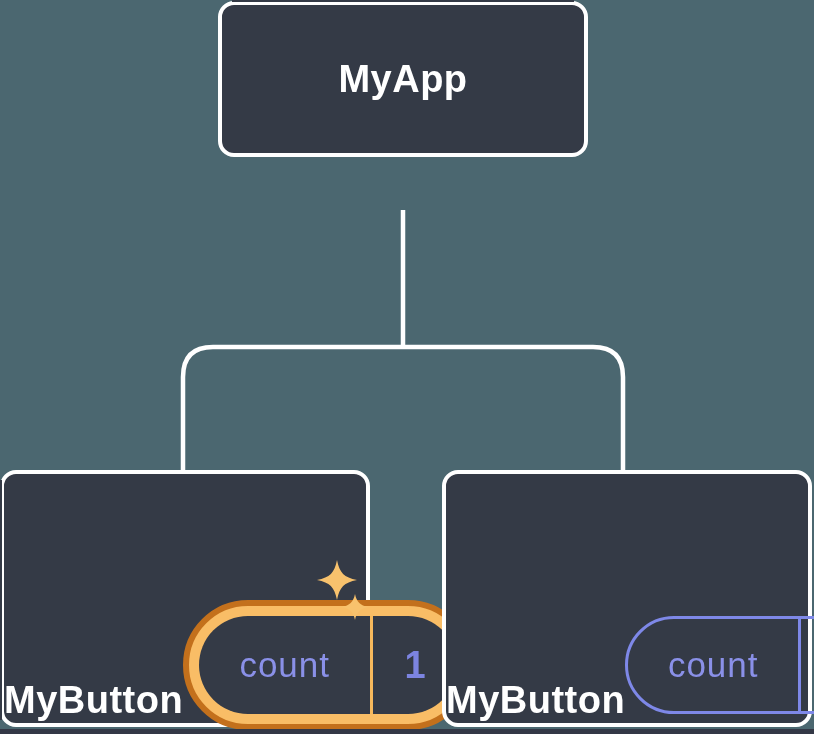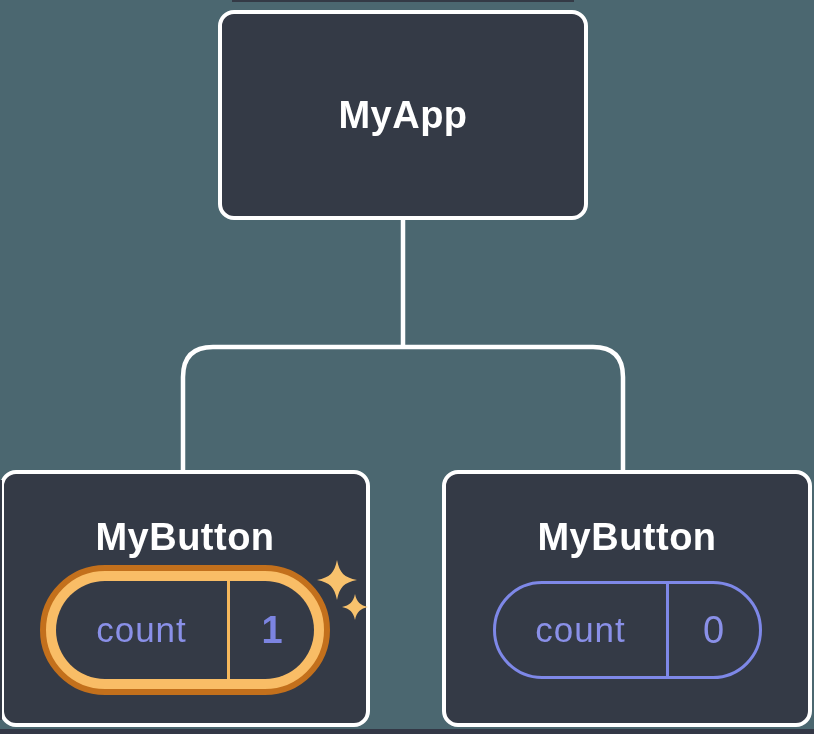--- a/index.html
+++ b/index.html
@@ -23,29 +23,29 @@
     stroke: #FFFFFF; stroke-width: 4.5; fill: none; stroke-linecap: butt;
   }
   .node {
     position: absolute;
     box-sizing: border-box;
     background: #343A46;
     border: 4px solid #FFFFFF;
     border-radius: 16px;
   }
   .node-root {
-    left: 218px; top: 10px; width: 370px; height: 210px;
+    left: 218px; top: 1px; width: 370px; height: 156px;
     display: flex; align-items: center; justify-content: center;
   }
   .node-label {
     color: #FFFFFF; font-size: 38px; font-weight: 700; letter-spacing: 0.5px;
   }
   .node-child {
     left: 0; top: 470px; width: 370px; height: 257px;
-    display: flex; flex-direction: column; align-items: center;
+    display: flex; flex-direction: row; align-items: flex-end;
   }
   .node-child.right { left: 442px; }
   .child-label-row {
     margin-top: 40px; height: 46px;
     display: flex; align-items: center; justify-content: center;
   }
   .pill-row {
     margin-top: 12px; height: 116px;
     display: flex; align-items: center; justify-content: center;
   }

